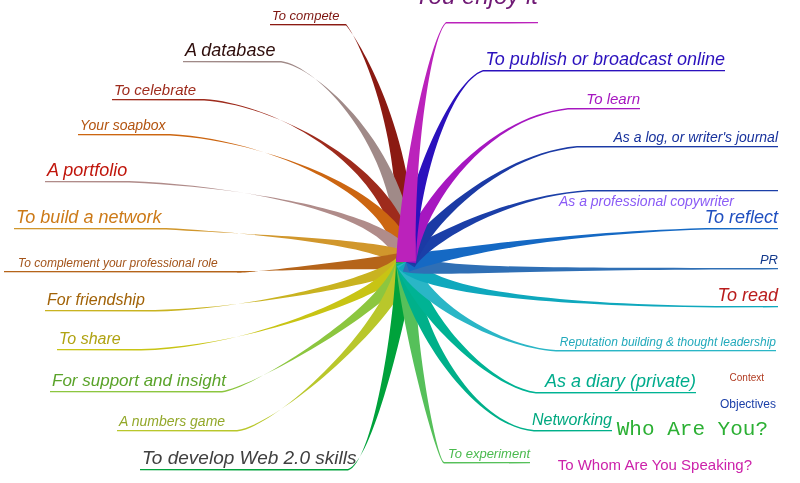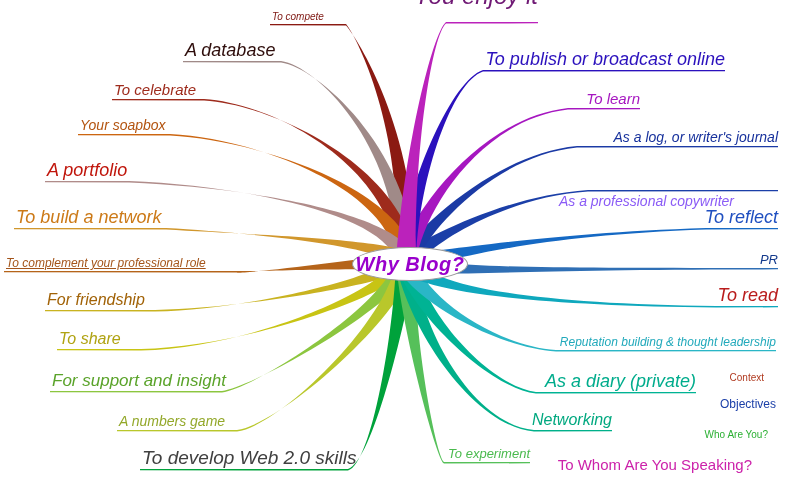--- a/index.html
+++ b/index.html
@@ -38,27 +38,27 @@
       <path d="M 778 306 L 716 306 C 520 304,424 284,413.73957299203323 255.66762209742737 L 398.26042700796677 268.3323779025726 C 416.26042700796677 290.3323779025726,520 305.6,716 307.6 L 778 307.3 Z" fill="#0fa8bd" stroke="none"></path>
       <path d="M 778 268 L 750 268 C 520 268,424 268,409.1622776601684 252.51316701949486 L 402.8377223398316 271.48683298050514 C 420.8377223398316 277.48683298050514,520 269.6,750 269.6 L 778 269.3 Z" fill="#2f6fb5" stroke="none"></path>
       <path d="M 778 228 L 706 228 C 520 234,424 256,402.8377223398316 252.51316701949486 L 409.1622776601684 271.48683298050514 C 427.1622776601684 265.48683298050514,520 235.6,706 229.6 L 778 229.3 Z" fill="#1569c4" stroke="none"></path>
       <path d="M 778 190 L 588 190 C 500 196,418 242,397.42507074287454 256.85504244572473 L 414.57492925712546 267.14495755427527 C 426.57492925712546 247.14495755427527,500 197.6,588 191.6 L 778 191.3 Z" fill="#1b3fa8" stroke="none"></path>
       <path d="M 778 146 L 577 146 C 494 154,416 230,396.4552002196497 259.0172500686405 L 415.5447997803503 264.9827499313595 C 425.5447997803503 232.98274993135948,494 155.6,577 147.6 L 778 147.3 Z" fill="#1b3aa5" stroke="none"></path>
       <path d="M 640 108 L 568 108 C 480 118,412 212,396.0712316151308 260.8085477938157 L 415.9287683848692 263.1914522061843 C 421.9287683848692 213.1914522061843,480 119.6,568 109.6 L 640 109.3 Z" fill="#a617c0" stroke="none"></path>
       <path d="M 725 70 L 483 70 C 452 80,408 180,396.0029730935695 261.7561700754529 L 415.9970269064305 262.2438299245471 C 417.9970269064305 180.24382992454707,452 81.6,483 71.6 L 725 71.3 Z" fill="#2b11bd" stroke="none"></path>
       <path d="M 538 22 L 446 22 C 432 34,404 150,396.00159400654553 262.17854296416886 L 415.99840599345447 261.82145703583114 C 413.99840599345447 149.82145703583117,432 35.6,446 23.6 L 538 23.3 Z" fill="#bb22bb" stroke="none"></path>
     </svg>
   <div id="labels-layer">
-      <div class="lbl L" style="color: rgb(125, 21, 16); font-size: 10px; top: 22px; left: 272px;">To compete</div>
+      <div class="lbl L" style="color: rgb(125, 21, 16); font-size: 13px; top: 22px; left: 272px;">To compete</div>
       <div class="lbl L" style="color: rgb(46, 13, 11); font-size: 18px; top: 59px; left: 185px;">A database</div>
       <div class="lbl L" style="color: rgb(158, 43, 28); font-size: 15px; top: 97px; left: 114px;">To celebrate</div>
       <div class="lbl L" style="color: rgb(179, 84, 16); font-size: 14px; top: 132px; left: 80px; font-style: italic;">Your soapbox</div>
       <div class="lbl L" style="color: rgb(192, 22, 12); font-size: 18px; top: 179px; left: 47px;">A portfolio</div>
       <div class="lbl L" style="color: rgb(204, 122, 24); font-size: 18px; top: 226px; left: 16px;">To build a network</div>
-      <div class="lbl L" style="color: rgb(163, 84, 26); font-size: 12px; top: 269px; left: 6px; text-decoration: underline;">To complement your professional role</div>
+      <div class="lbl L" style="color: rgb(163, 84, 26); font-size: 12px; top: 269px; left: 18px;">To complement your professional role</div>
       <div class="lbl L" style="color: #a16207; font-size: 16px; top: 308px; left: 47px;">For friendship</div>
       <div class="lbl L" style="color: rgb(176, 163, 18); font-size: 16px; top: 347px; left: 59px;">To share</div>
       <div class="lbl L" style="color: rgb(90, 163, 42); font-size: 17px; top: 389px; left: 52px;">For support and insight</div>
       <div class="lbl L" style="color: rgb(147, 168, 42); font-size: 14px; top: 428px; left: 119px;">A numbers game</div>
       <div class="lbl L" style="color: #404040; font-size: 19px; top: 467px; left: 142px;">To develop Web 2.0 skills</div>
       <div class="lbl R" style="color: rgb(74, 186, 78); font-size: 13px; top: 460px; left: 530px; transform: translate(-100%, -100%);">To experiment</div>
       <div class="lbl R" style="color: rgb(0, 168, 127); font-size: 16px; top: 428px; left: 612px; transform: translate(-100%, -100%);">Networking</div>
       <div class="lbl R" style="color: rgb(0, 172, 140); font-size: 18px; top: 390px; left: 696px; transform: translate(-100%, -100%);">As a diary (private)</div>
       <div class="lbl R" style="color: rgb(33, 169, 187); font-size: 12px; top: 348px; left: 776px; transform: translate(-100%, -100%);">Reputation building &amp; thought leadership</div>
       <div class="lbl R" style="color: #b91c1c; font-size: 18px; top: 304px; left: 778px; transform: translate(-100%, -100%);">To read</div>
@@ -66,19 +66,16 @@
       <div class="lbl R" style="color: rgb(31, 79, 192); font-size: 18px; top: 226px; left: 778px; transform: translate(-100%, -100%);">To reflect</div>
       <div class="lbl R" style="color: #8b5cf6; font-size: 14px; top: 188px; left: 734px; transform: translate(-100%, -100%); margin-top: 20px;">As a professional copywriter</div>
       <div class="lbl R" style="color: rgb(23, 49, 156); font-size: 14px; top: 144px; left: 778px; transform: translate(-100%, -100%);">As a log, or writer's journal</div>
       <div class="lbl R" style="color: rgb(166, 23, 192); font-size: 15px; top: 106px; left: 640px; transform: translate(-100%, -100%);">To learn</div>
       <div class="lbl R" style="color: rgb(43, 17, 189); font-size: 18px; top: 68px; left: 725px; transform: translate(-100%, -100%);">To publish or broadcast online</div>
       <div class="lbl R" style="color: #701a75; font-size: 24px; top: 8px; left: 538px; transform: translate(-100%, -100%);">You enjoy it</div>
     </div>
   <div id="notes-layer">
       <div class="plain" style="color: rgb(176, 58, 32); font-size: 10px; top: 383px; left: 764px; transform: translate(-100%, -100%);">Context</div>
       <div class="plain" style="color: rgb(27, 63, 168); font-size: 12px; top: 410px; left: 776px; transform: translate(-100%, -100%);">Objectives</div>
-      <div class="plain" style="color: rgb(44, 176, 52); font-size: 10px; top: 440px; left: 768px; transform: translate(-100%, -100%);">Who Are You?</div>
+      <div class="plain" style="color: rgb(44, 176, 52); font-size: 21px; top: 440px; left: 768px; transform: translate(-100%, -100%); font-family: Liberation Mono, monospace;">Who Are You?</div>
       <div class="plain" style="color: rgb(204, 34, 170); font-size: 15px; top: 472px; left: 752px; transform: translate(-100%, -100%);">To Whom Are You Speaking?</div>
     </div>
-  <div id="hub" style="left: 352px; top: 247px; width: 114px; height: 32px; background: rgb(255, 255, 255); border-color: rgb(154, 154, 154);">
-    <span style="color: rgb(153, 0, 204); font-size: 20px;">Why Blog?</span>
-  </div>
 </div>
 
 </body></html>

